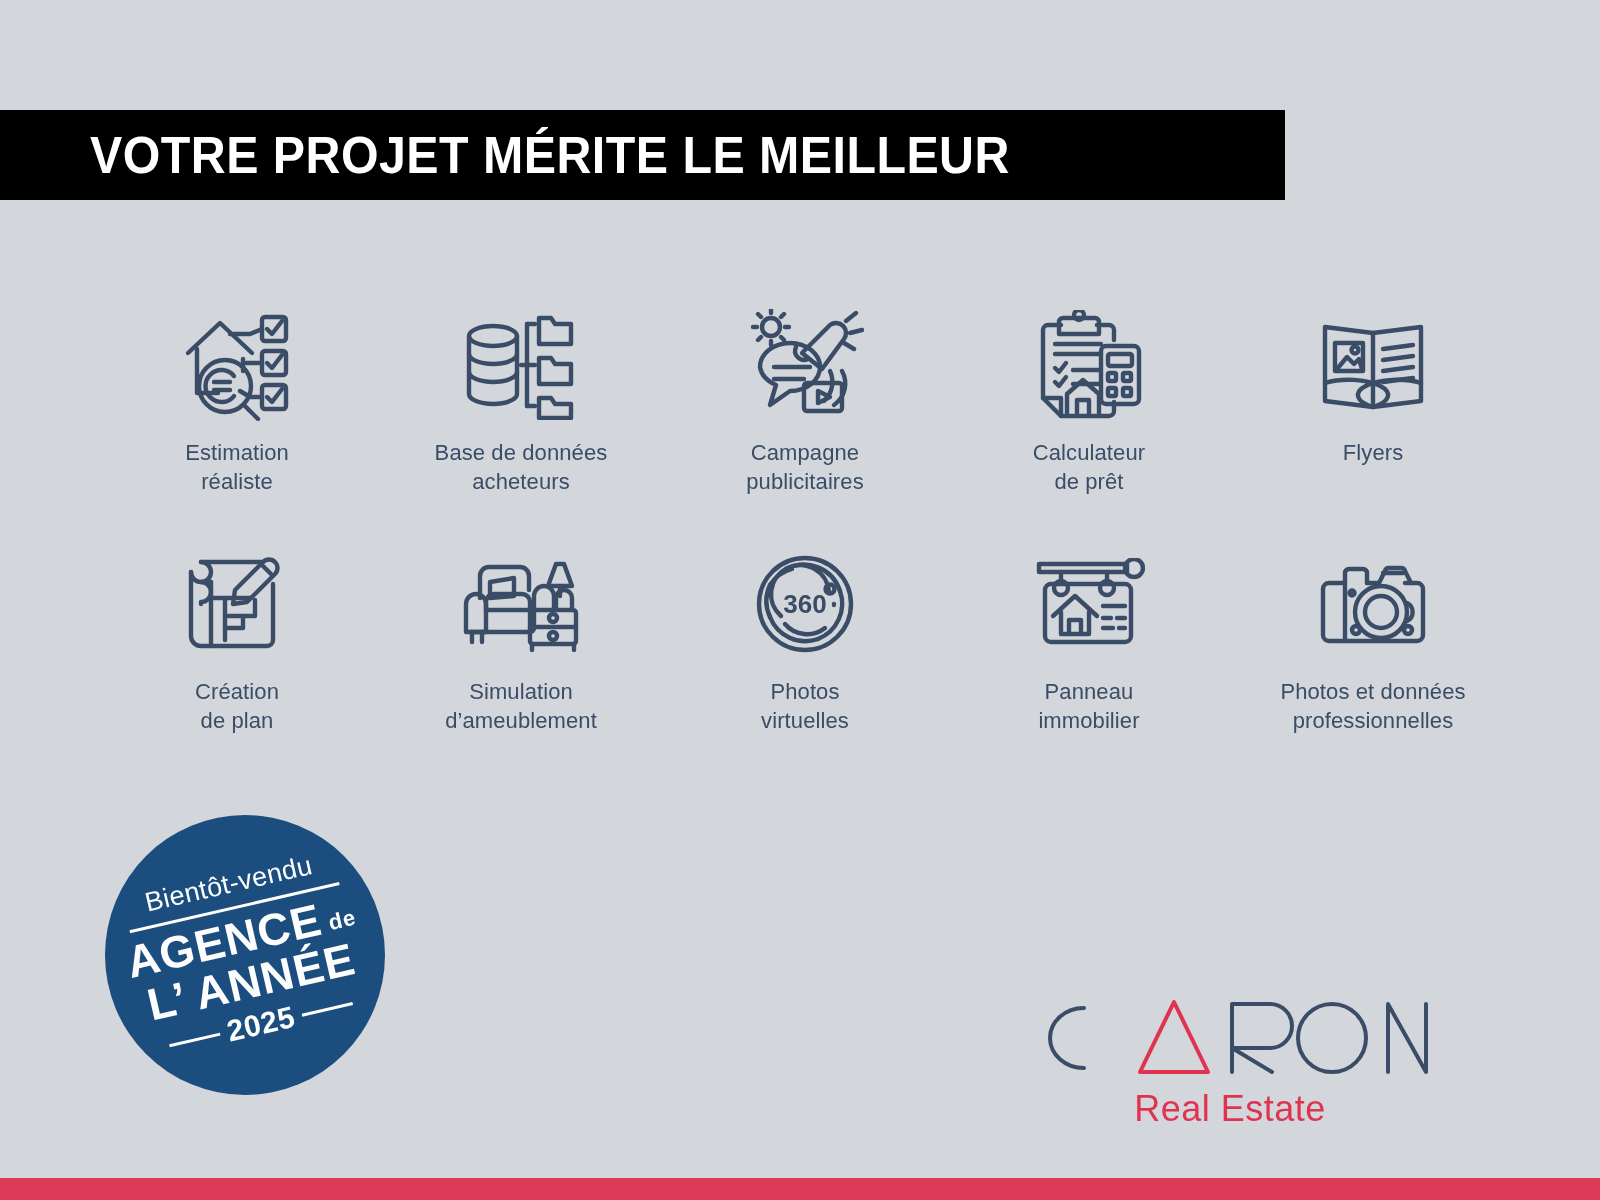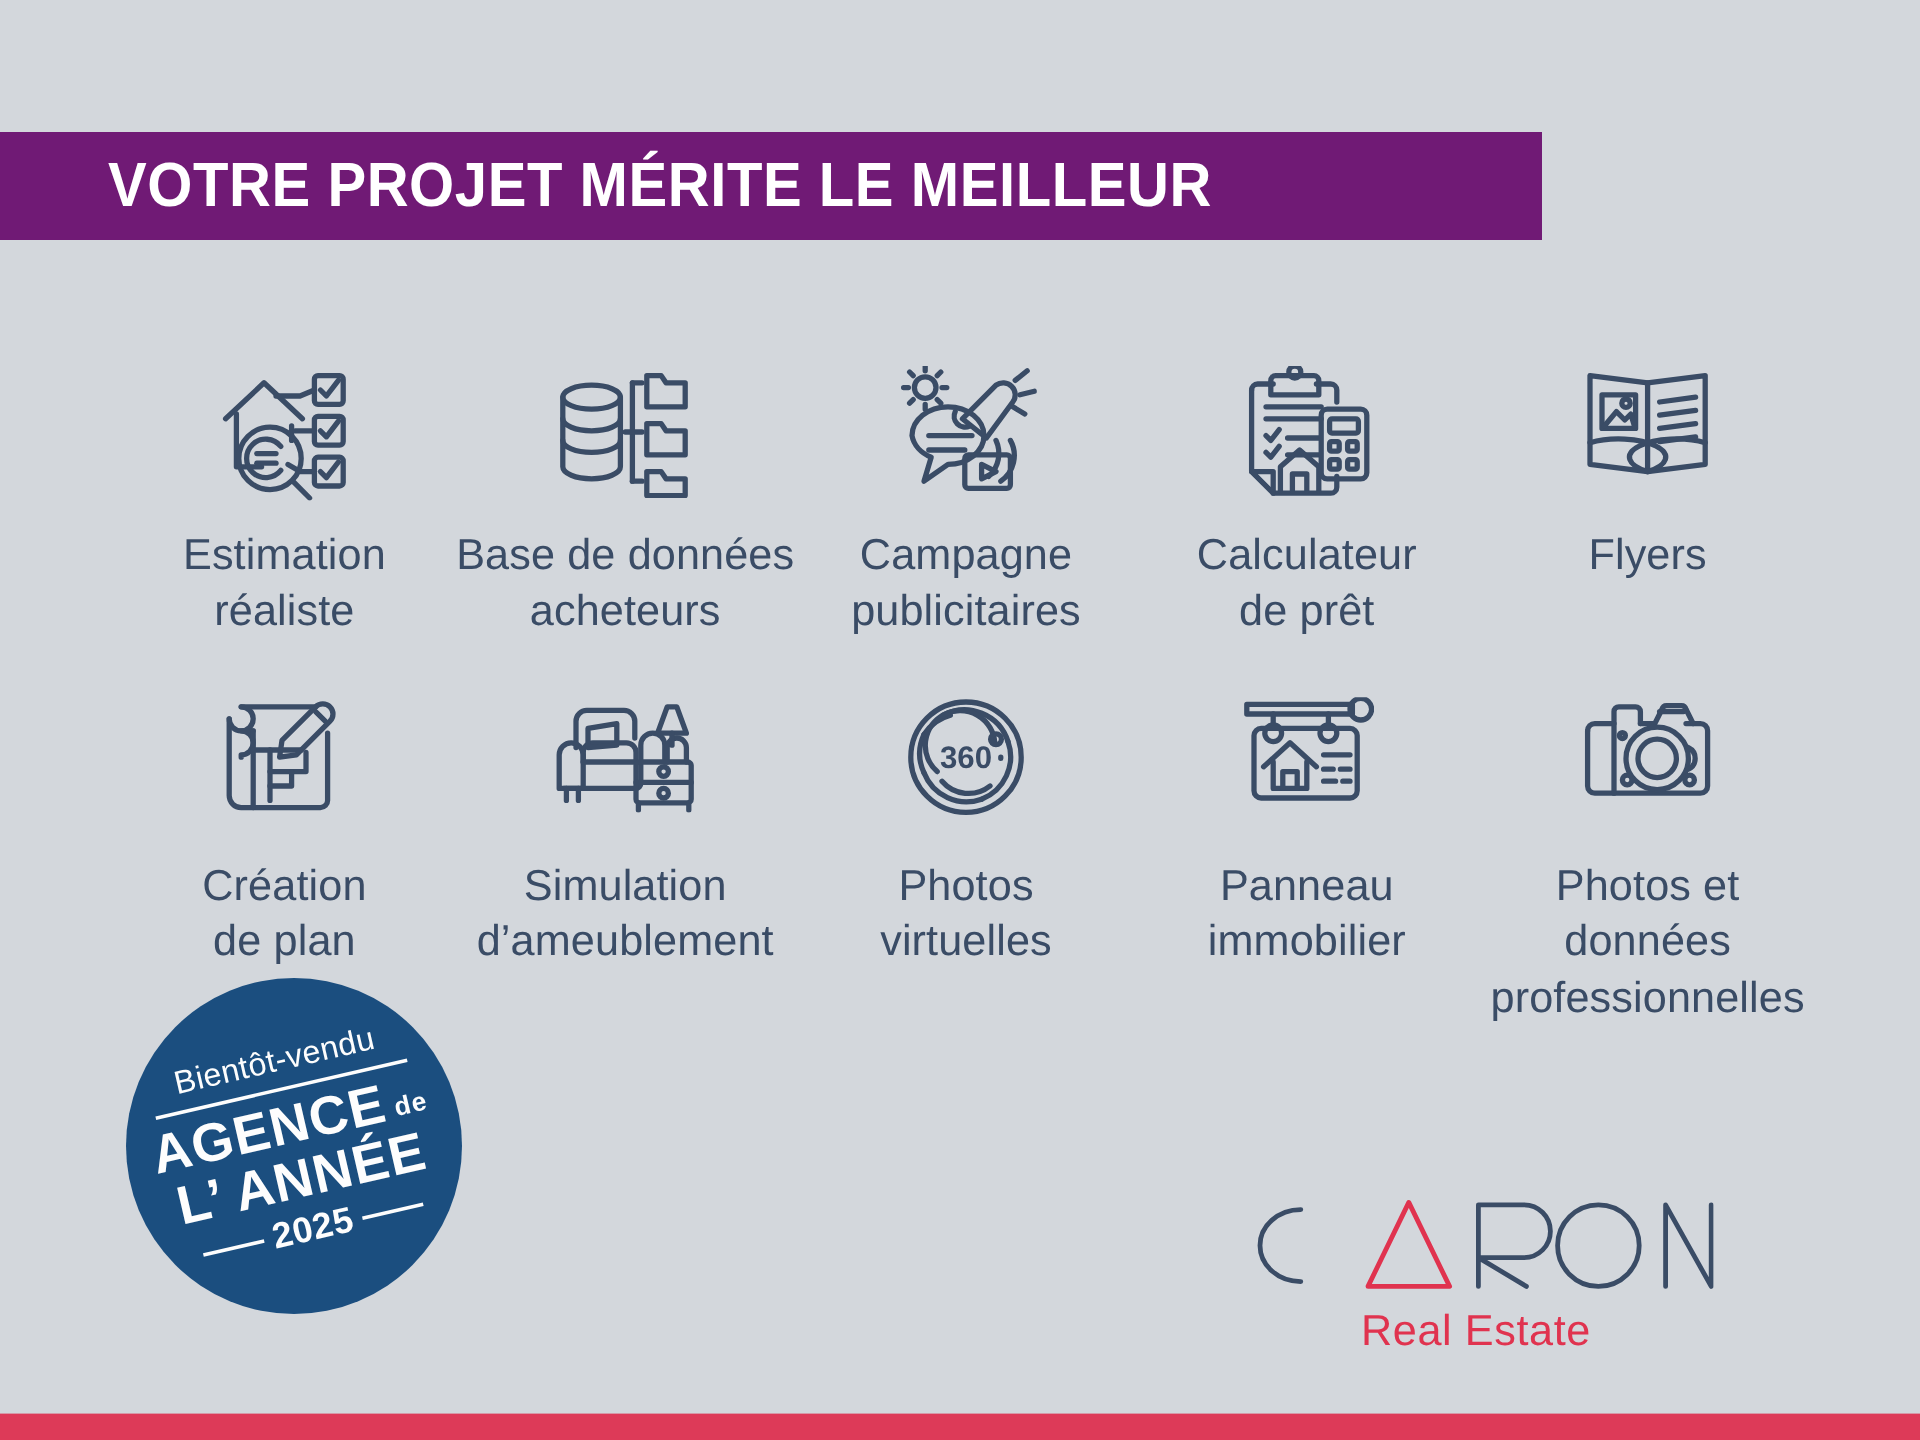--- a/index.html
+++ b/index.html
@@ -8,21 +8,21 @@
     background:#d3d7dc;
     font-family:"Liberation Sans", sans-serif;
     overflow:hidden;
     position:relative;
   }
   .canvas{position:relative;width:1600px;height:1200px;}
 
   
   .header-banner{
     position:absolute;left:0;top:110px;width:1285px;height:90px;
-    background:#701a75;
+    background:#000000;
     display:flex;align-items:center;
   }
   .header-title{
     color:#ffffff;
     font-size:52px;
     font-weight:bold;
     letter-spacing:0.5px;
     margin-left:90px;
     transform:scaleX(0.93);
     transform-origin:left center;
@@ -36,27 +36,27 @@
   }
   .grid-row{display:flex;}
   .grid-row.row2{margin-top:48px;}
   .cell{
     flex:1 1 0;
     display:flex;flex-direction:column;align-items:center;
     text-align:center;
   }
   .cell .icon-box{
     width:130px;height:120px;
-    display:flex;align-items:flex-start;justify-content:center;
+    display:flex;align-items:center;justify-content:center;
   }
   .cell .icon-box svg{display:block;}
   .cell .cell-label{
     margin-top:14px;
     color:#3a4c66;
-    font-size:36px;
+    font-size:22px;
     line-height:1.30;
     letter-spacing:0.1px;
     white-space:pre-line;
     font-family:"Liberation Sans", sans-serif;
   }
 
   
   .seal{
     position:absolute;left:105px;top:815px;
     width:280px;height:280px;border-radius:50%;

